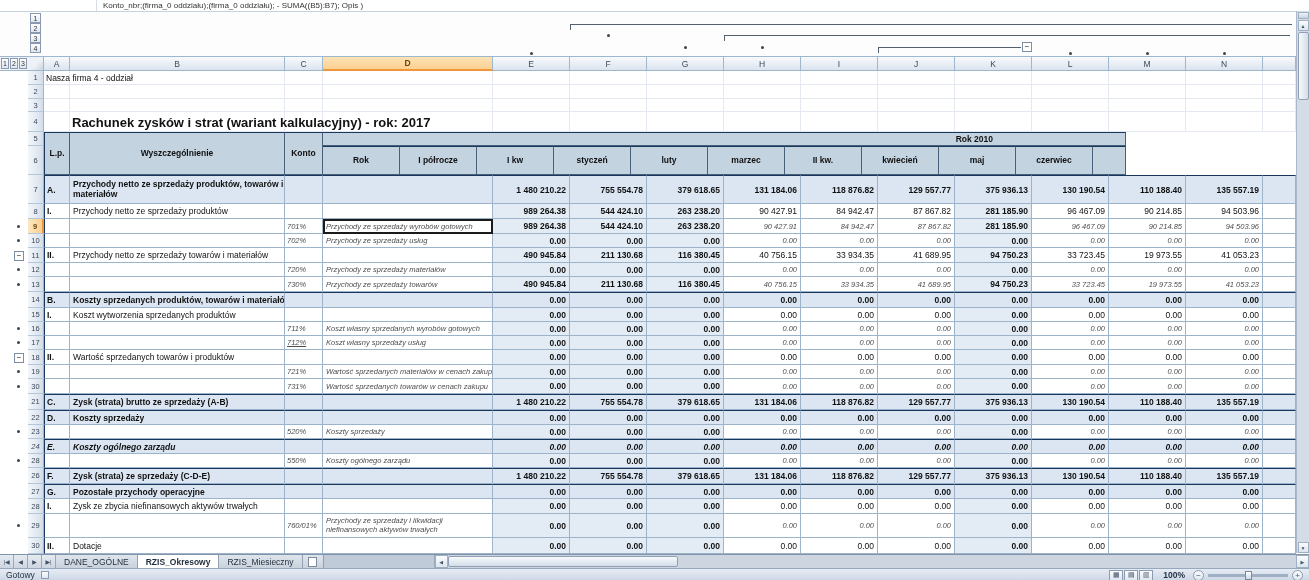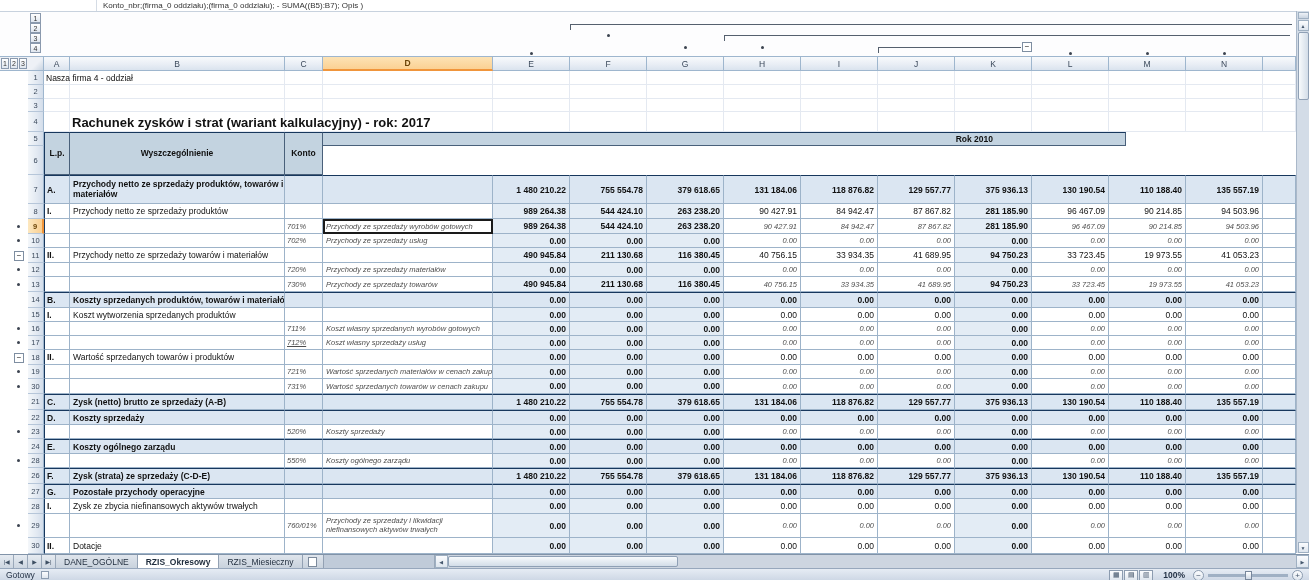--- a/index.html
+++ b/index.html
@@ -225,20 +225,33 @@
         <div class="gut" style="width: 28px; height: 43px;"></div>
         <div class="rhcol" style="width: 16px; height: 43px;">
           <div class="rh" style="width: 16px; height: 14px;">5</div>
           <div class="rh" style="width: 16px; height: 29px;">6</div>
         </div>
         <div class="c hdr wrap dkl" style="width: 26px; height: 43px;">L.p.</div>
         <div class="c hdr wrap" style="width: 215px; height: 43px;">Wyszczególnienie</div>
         <div class="c hdr wrap" style="width: 38px; height: 43px;">Konto</div>
         <div class="hright" style="width: 803px; height: 43px;">
           <div class="c hdr band" style="width: 803px; height: 14px;">Rok 2010</div>
+          <div class="prow" style="width: 803px; height: 29px;">
+            <div class="c hdr wrap" style="width: 77px; height: 29px;">Rok</div>
+            <div class="c hdr wrap" style="width: 77px; height: 29px;">I półrocze</div>
+            <div class="c hdr wrap" style="width: 77px; height: 29px;">I kw</div>
+            <div class="c hdr wrap" style="width: 77px; height: 29px;">styczeń</div>
+            <div class="c hdr wrap" style="width: 77px; height: 29px;">luty</div>
+            <div class="c hdr wrap" style="width: 77px; height: 29px;">marzec</div>
+            <div class="c hdr wrap" style="width: 77px; height: 29px;">II kw.</div>
+            <div class="c hdr wrap" style="width: 77px; height: 29px;">kwiecień</div>
+            <div class="c hdr wrap" style="width: 77px; height: 29px;">maj</div>
+            <div class="c hdr wrap" style="width: 77px; height: 29px;">czerwiec</div>
+            <div class="c hdr" style="width: 33px; height: 29px;"></div>
+          </div>
         </div>
       </div>
       <div class="row" style="width: 1296px; height: 29px;">
         <div class="gut" style="width: 28px; height: 29px;"></div>
         <div class="rh" style="width: 16px; height: 29px;">7</div>
         <div class="c tc secrow dkt lpc dkl bold" style="width: 26px; height: 29px;">A.</div>
         <div class="c tc secrow dkt namec bold wrap" style="width: 215px; height: 29px;">Przychody netto ze sprzedaży produktów, towarów i materiałów</div>
         <div class="c tc secrow dkt kontoc" style="width: 38px; height: 29px;"></div>
         <div class="c tc secrow dkt opisc wrap" style="width: 170px; height: 29px;"></div>
         <div class="c tc secrow dkt val sumcol bold" style="width: 77px; height: 29px;">1 480 210.22</div>
@@ -517,21 +530,21 @@
         <div class="c tc val sumcol bold" style="width: 77px; height: 15px;">0.00</div>
         <div class="c tc val ital" style="width: 77px; height: 15px;">0.00</div>
         <div class="c tc val ital" style="width: 77px; height: 15px;">0.00</div>
         <div class="c tc val ital" style="width: 77px; height: 15px;">0.00</div>
         <div class="c tc" style="width: 33px; height: 15px;"></div>
       </div>
       <div class="row" style="width: 1296px; height: 16px;">
         <div class="gut" style="width: 28px; height: 16px;"></div>
         <div class="rh" style="width: 16px; height: 16px;">21</div>
         <div class="c tc secrow dkt lpc dkl bold" style="width: 26px; height: 16px;">C.</div>
-        <div class="c tc secrow dkt namec bold" style="width: 215px; height: 16px;">Zysk (netto) brutto ze sprzedaży (A-B)</div>
+        <div class="c tc secrow dkt namec bold" style="width: 215px; height: 16px;">Zysk (strata) brutto ze sprzedaży (A-B)</div>
         <div class="c tc secrow dkt kontoc" style="width: 38px; height: 16px;"></div>
         <div class="c tc secrow dkt opisc" style="width: 170px; height: 16px;"></div>
         <div class="c tc secrow dkt val sumcol bold" style="width: 77px; height: 16px;">1 480 210.22</div>
         <div class="c tc secrow dkt val sumcol bold" style="width: 77px; height: 16px;">755 554.78</div>
         <div class="c tc secrow dkt val sumcol bold" style="width: 77px; height: 16px;">379 618.65</div>
         <div class="c tc secrow dkt val bold" style="width: 77px; height: 16px;">131 184.06</div>
         <div class="c tc secrow dkt val bold" style="width: 77px; height: 16px;">118 876.82</div>
         <div class="c tc secrow dkt val bold" style="width: 77px; height: 16px;">129 557.77</div>
         <div class="c tc secrow dkt val sumcol bold" style="width: 77px; height: 16px;">375 936.13</div>
         <div class="c tc secrow dkt val bold" style="width: 77px; height: 16px;">130 190.54</div>
@@ -572,21 +585,21 @@
         <div class="c tc val sumcol bold" style="width: 77px; height: 14px;">0.00</div>
         <div class="c tc val ital" style="width: 77px; height: 14px;">0.00</div>
         <div class="c tc val ital" style="width: 77px; height: 14px;">0.00</div>
         <div class="c tc val ital" style="width: 77px; height: 14px;">0.00</div>
         <div class="c tc val sumcol bold" style="width: 77px; height: 14px;">0.00</div>
         <div class="c tc val ital" style="width: 77px; height: 14px;">0.00</div>
         <div class="c tc val ital" style="width: 77px; height: 14px;">0.00</div>
         <div class="c tc val ital" style="width: 77px; height: 14px;">0.00</div>
         <div class="c tc" style="width: 33px; height: 14px;"></div>
       </div>
-      <div class="row" style="width: 1108px; height: 15px;">
+      <div class="row" style="width: 1108px; height: 15px; font-style: italic;">
         <div class="gut" style="width: 28px; height: 15px;"></div>
         <div class="rh" style="width: 16px; height: 15px;">24</div>
         <div class="c tc secrow dkt lpc dkl bold" style="width: 26px; height: 15px;">E.</div>
         <div class="c tc secrow dkt namec bold" style="width: 215px; height: 15px;">Koszty ogólnego zarządu</div>
         <div class="c tc secrow dkt kontoc" style="width: 38px; height: 15px;"></div>
         <div class="c tc secrow dkt opisc" style="width: 170px; height: 15px;"></div>
         <div class="c tc secrow dkt val sumcol bold" style="width: 77px; height: 15px;">0.00</div>
         <div class="c tc secrow dkt val sumcol bold" style="width: 77px; height: 15px;">0.00</div>
         <div class="c tc secrow dkt val sumcol bold" style="width: 77px; height: 15px;">0.00</div>
         <div class="c tc secrow dkt val bold" style="width: 77px; height: 15px;">0.00</div>

